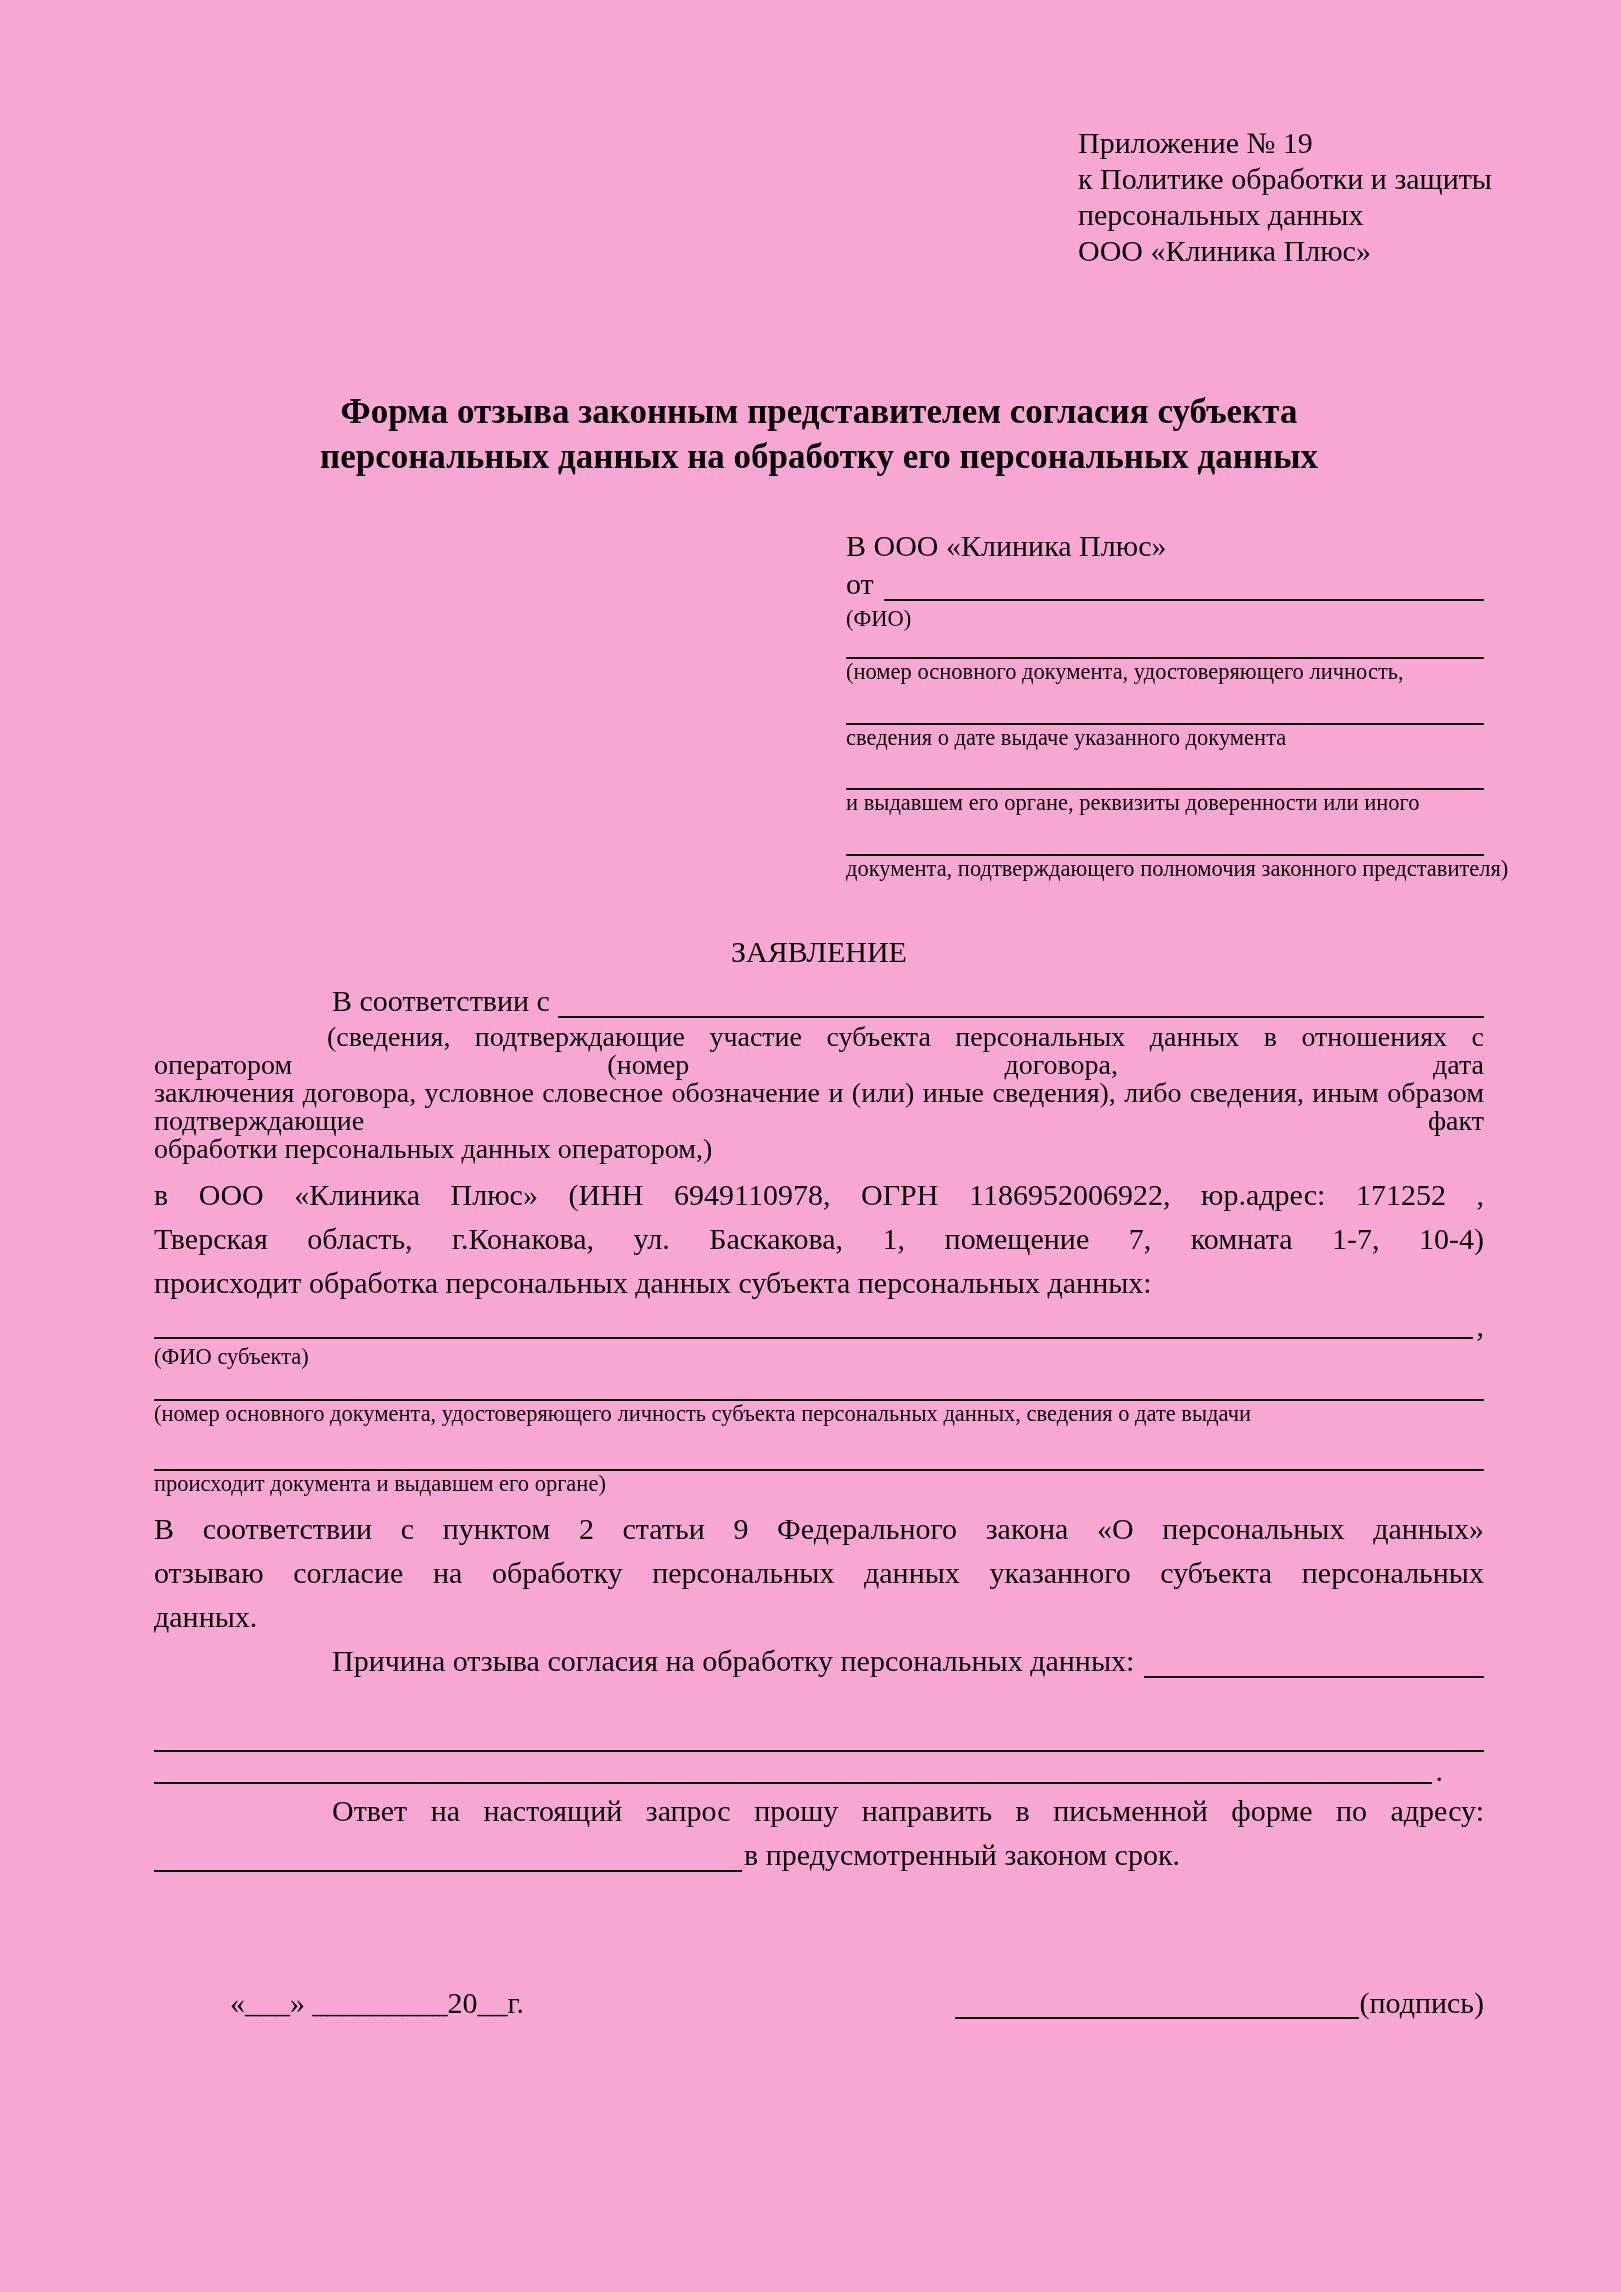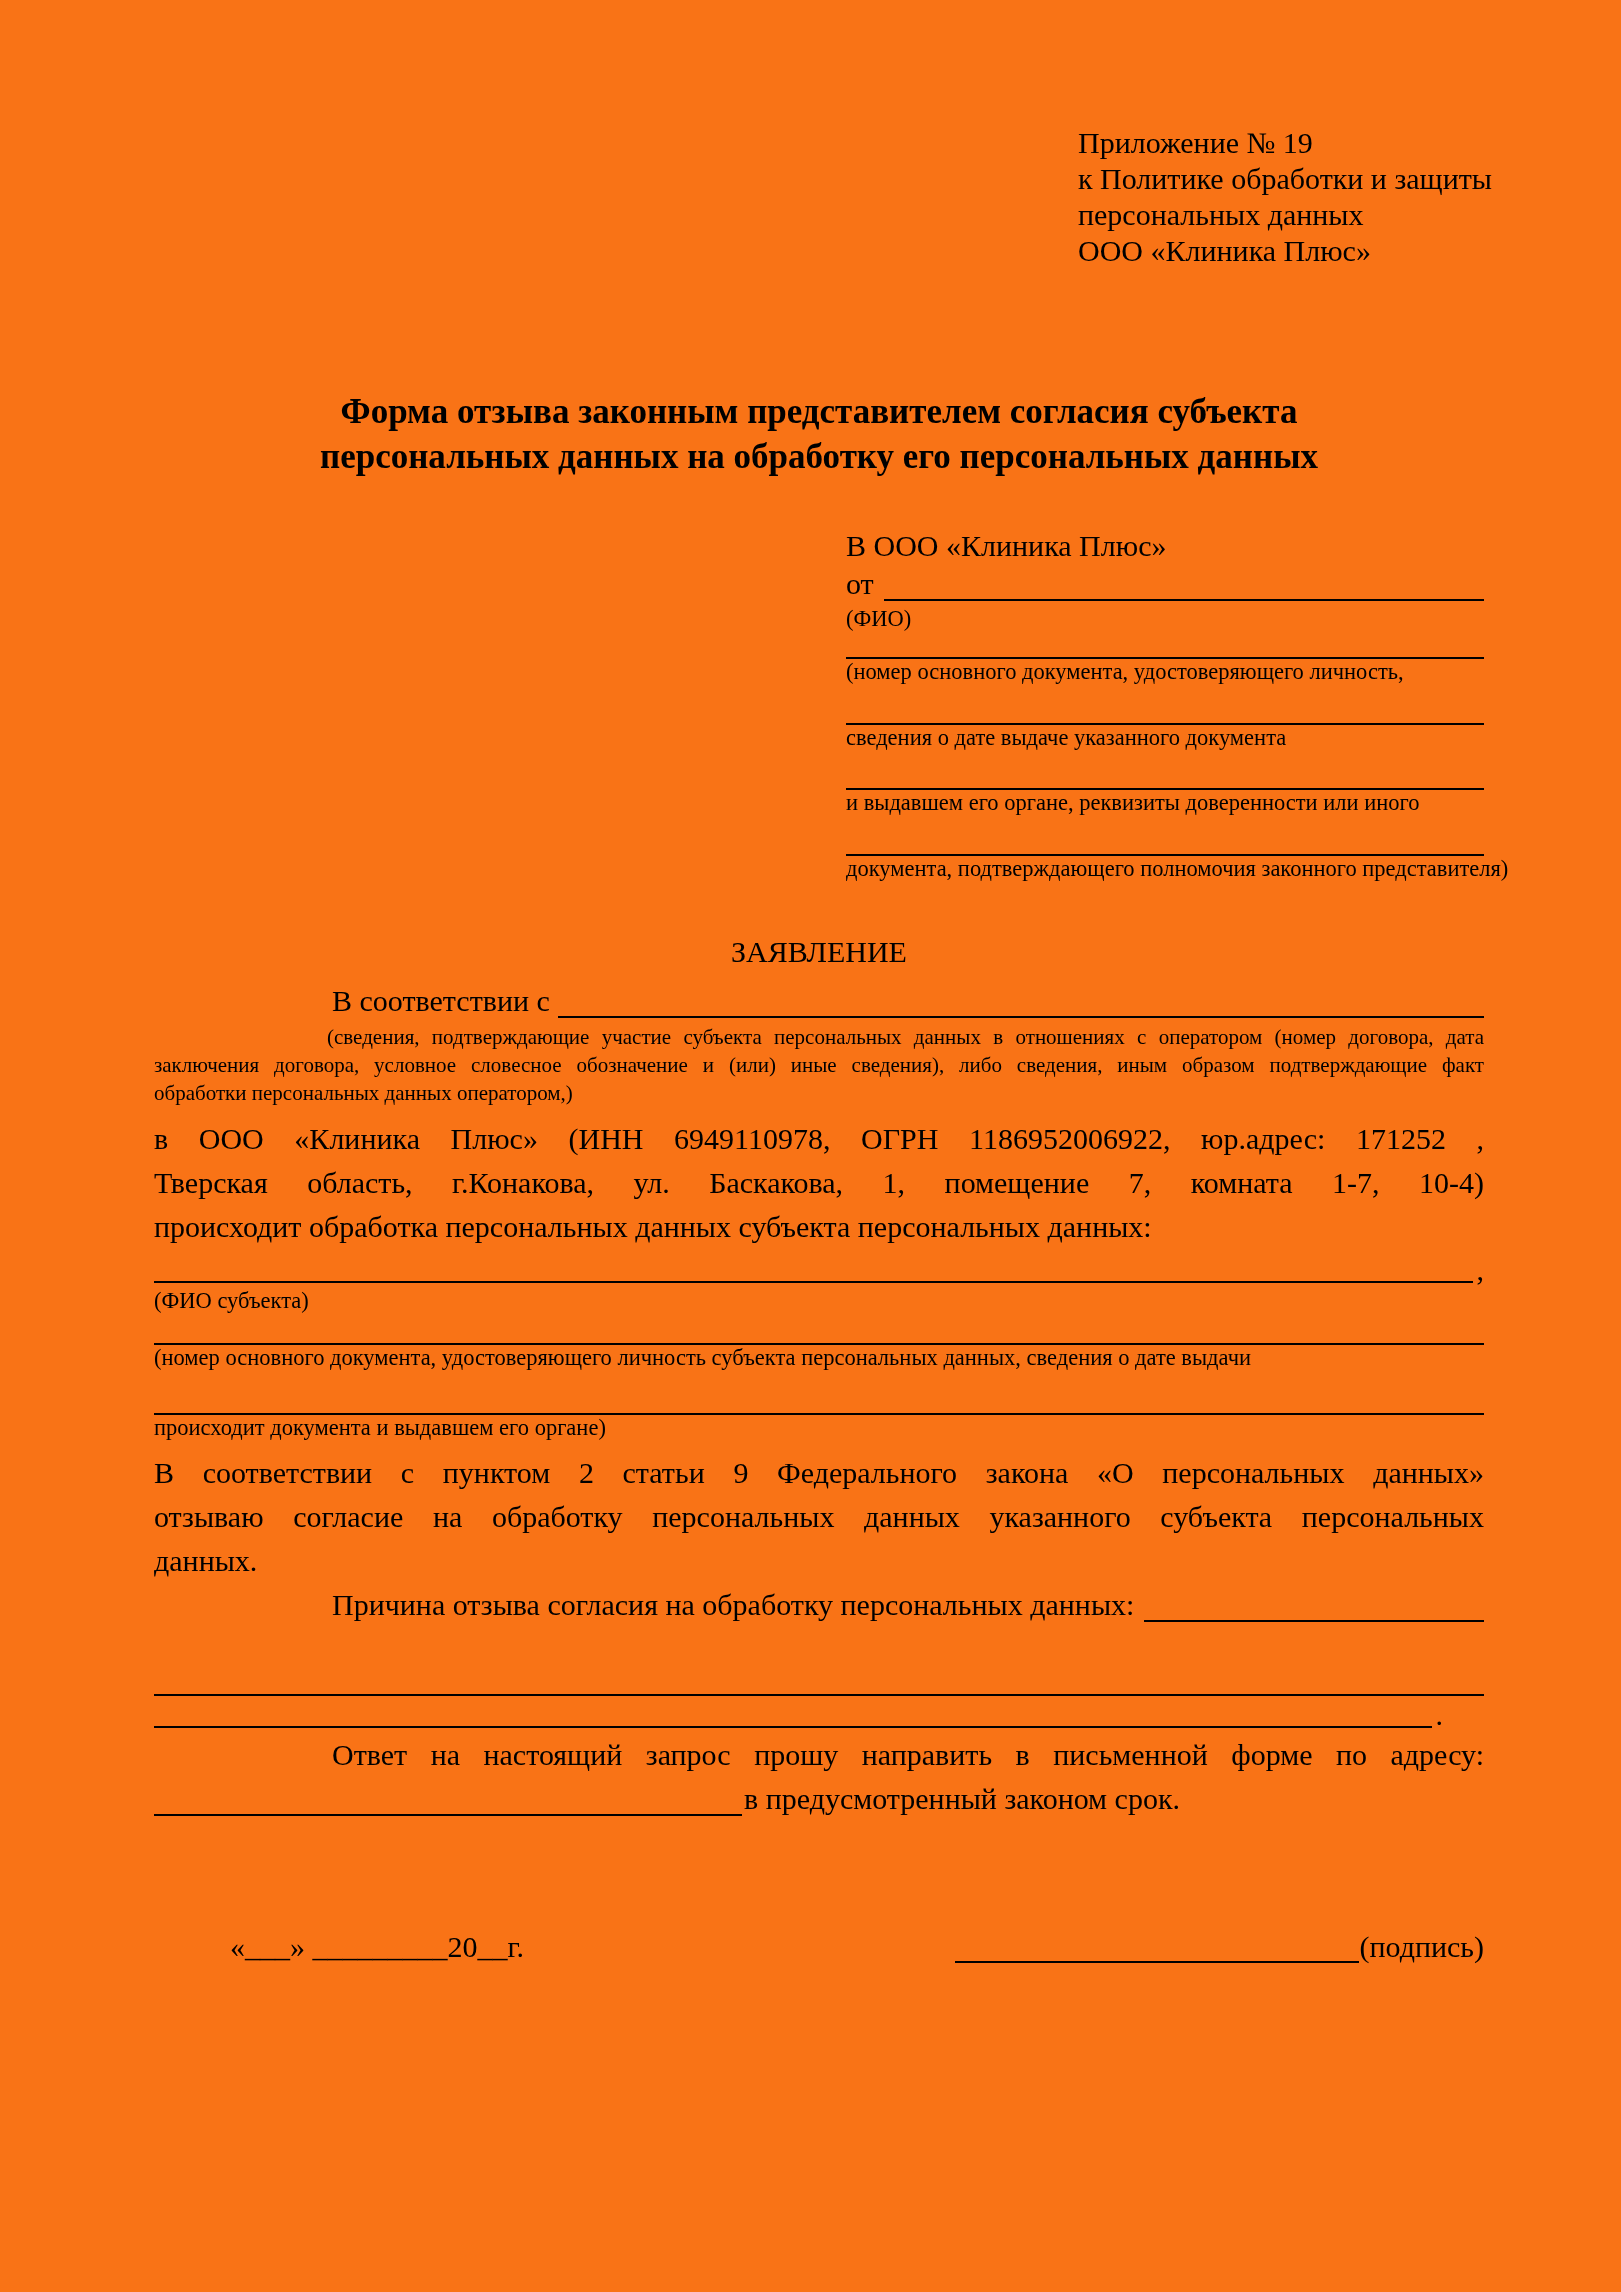--- a/index.html
+++ b/index.html
@@ -1,21 +1,21 @@
 <!DOCTYPE html>
 <html lang="ru"><head>
 <meta charset="utf-8">
 <style>
   html, body { margin: 0; padding: 0; background: #e8e8e8; }
   .page {
     position: relative;
     width: 1621px;
     height: 2293px;
     margin: 0 auto;
-    background: #f97316;
+    background: #f9a8d4;
     color: #000;
     font-family: "Liberation Serif", "DejaVu Serif", serif;
     font-size: 30px;
     line-height: 44px;
     box-sizing: border-box;
     padding: 125px 137px 0 154px;
     overflow: hidden;
   }
   .appendix {
     margin-left: 924px;
@@ -52,21 +52,21 @@
     text-align: left;
   }
   .cap-wide { white-space: nowrap; }
   .field { border-bottom: 2.9px solid #000; }
   .f1 { height: 24.5px; }
   .f2 { height: 37px; }
   .heading { margin-top: 49px; text-align: center; line-height: 41px; }
   .intro-row { margin-top: 7.8px; padding-left: 178px; height: 43px; }
   .intro-row .fill { margin-left: 7.8px; }
   .note {
-    font-size: 21px;
+    font-size: 28px;
     line-height: 28px;
     text-align: justify;
   }
   .note .jl { text-align: justify; text-align-last: justify; }
   .note .indent { text-indent: 173px; }
   .para { margin-top: 10px; }
   .jline { text-align: justify; text-align-last: justify; }
   .subject-row { height: 39px; }
   .suffix { padding-left: 3.9px; line-height: 37px; }
   .s-field1 { height: 29px; }

